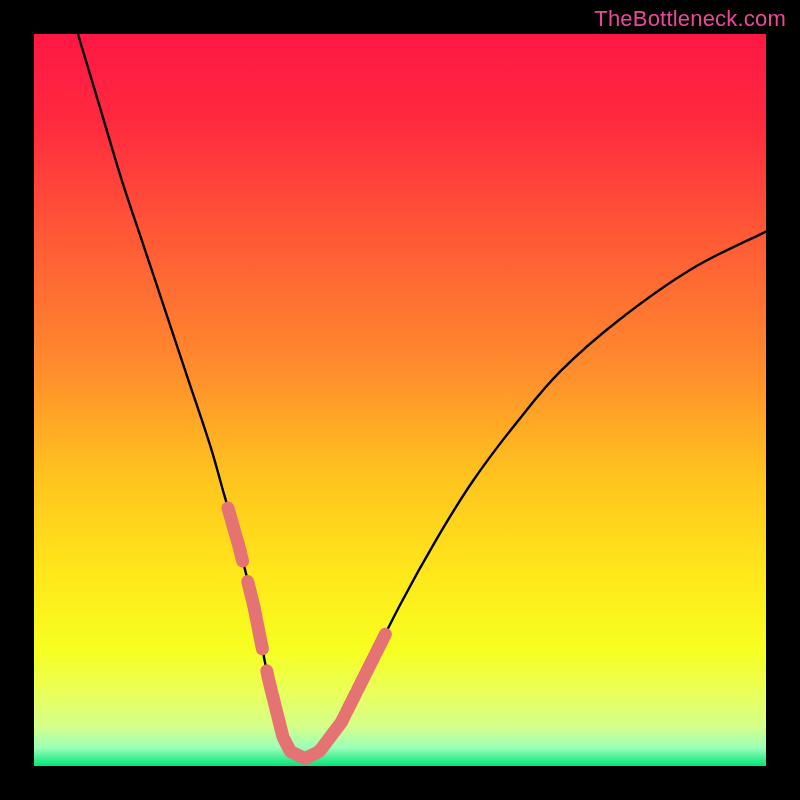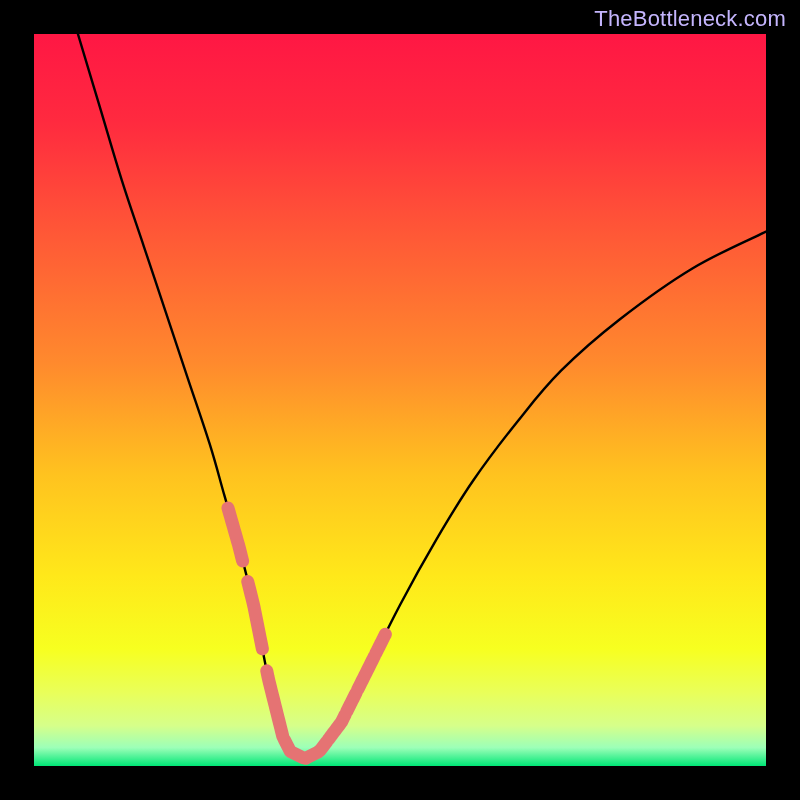--- a/index.html
+++ b/index.html
@@ -13,21 +13,21 @@
   }
   .chart-wrap {
     position: relative;
     width: 800px;
     height: 800px;
   }
   .watermark {
     position: absolute;
     top: 6px;
     right: 14px;
-    color: #c4b5fd;
+    color: #ec4899;
     font-size: 22px;
     font-weight: 500;
     letter-spacing: 0.2px;
     user-select: none;
   }
   svg {
     display: block;
   }
 </style>
 </head>

